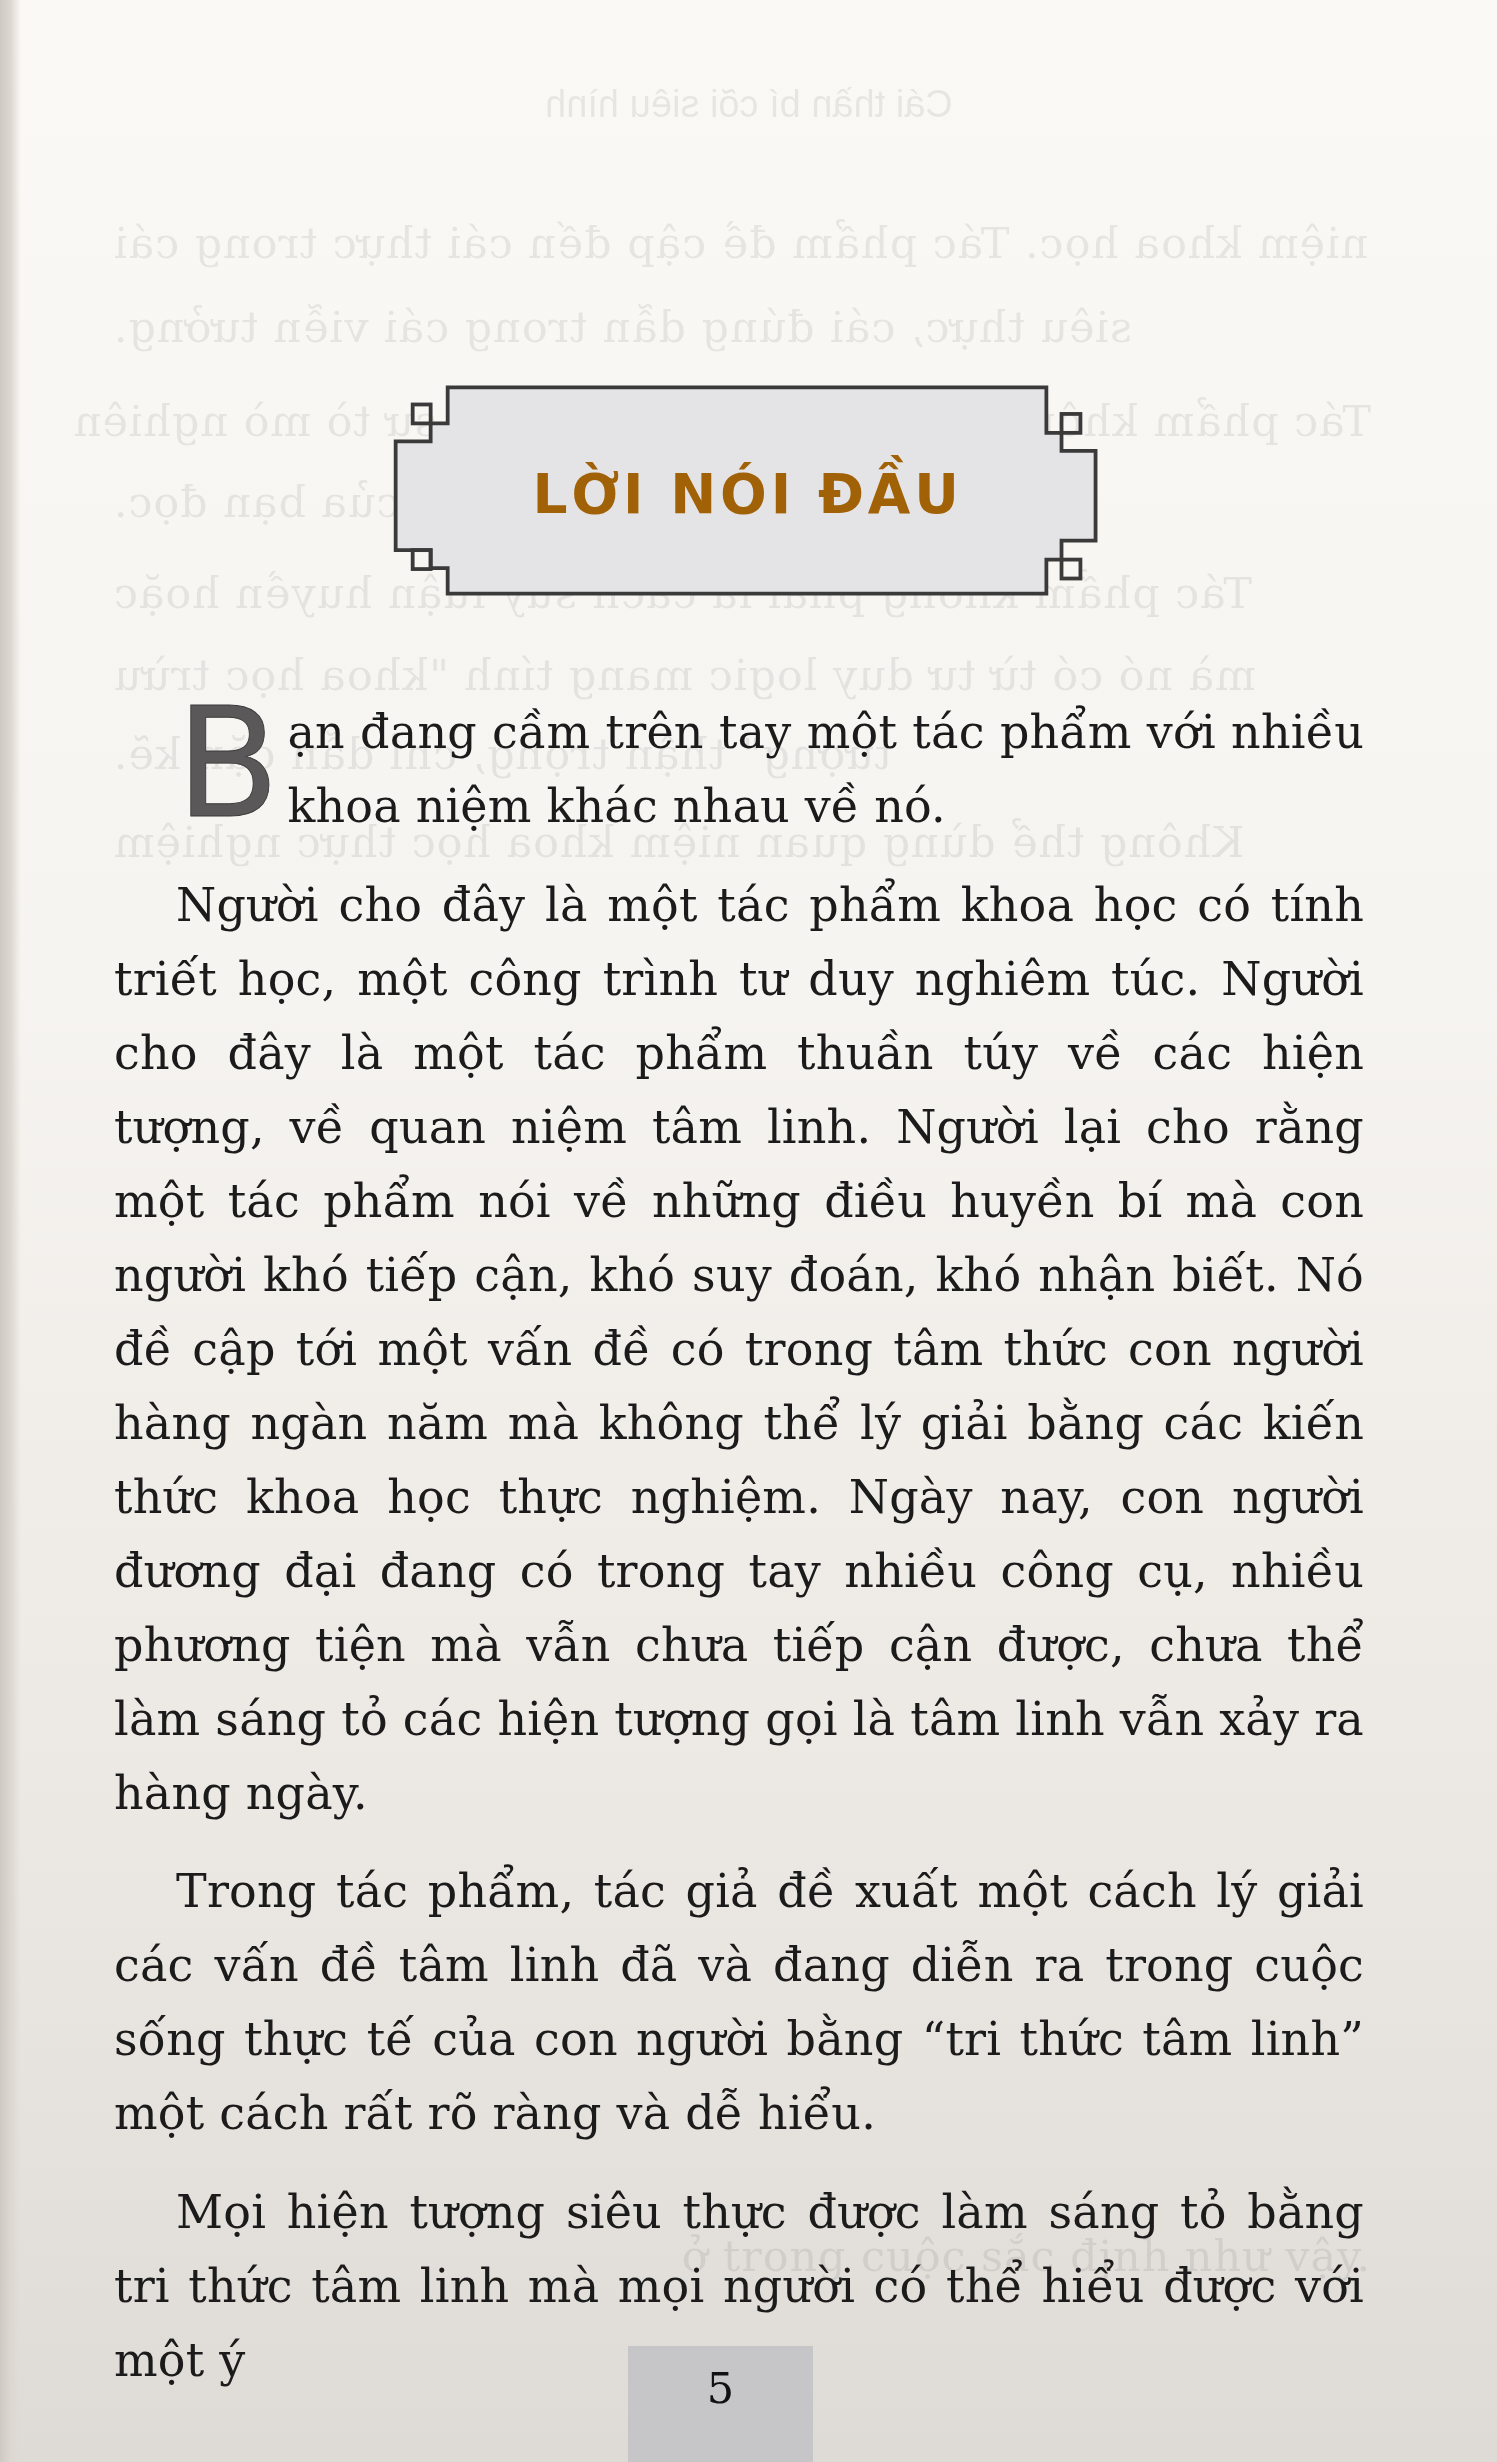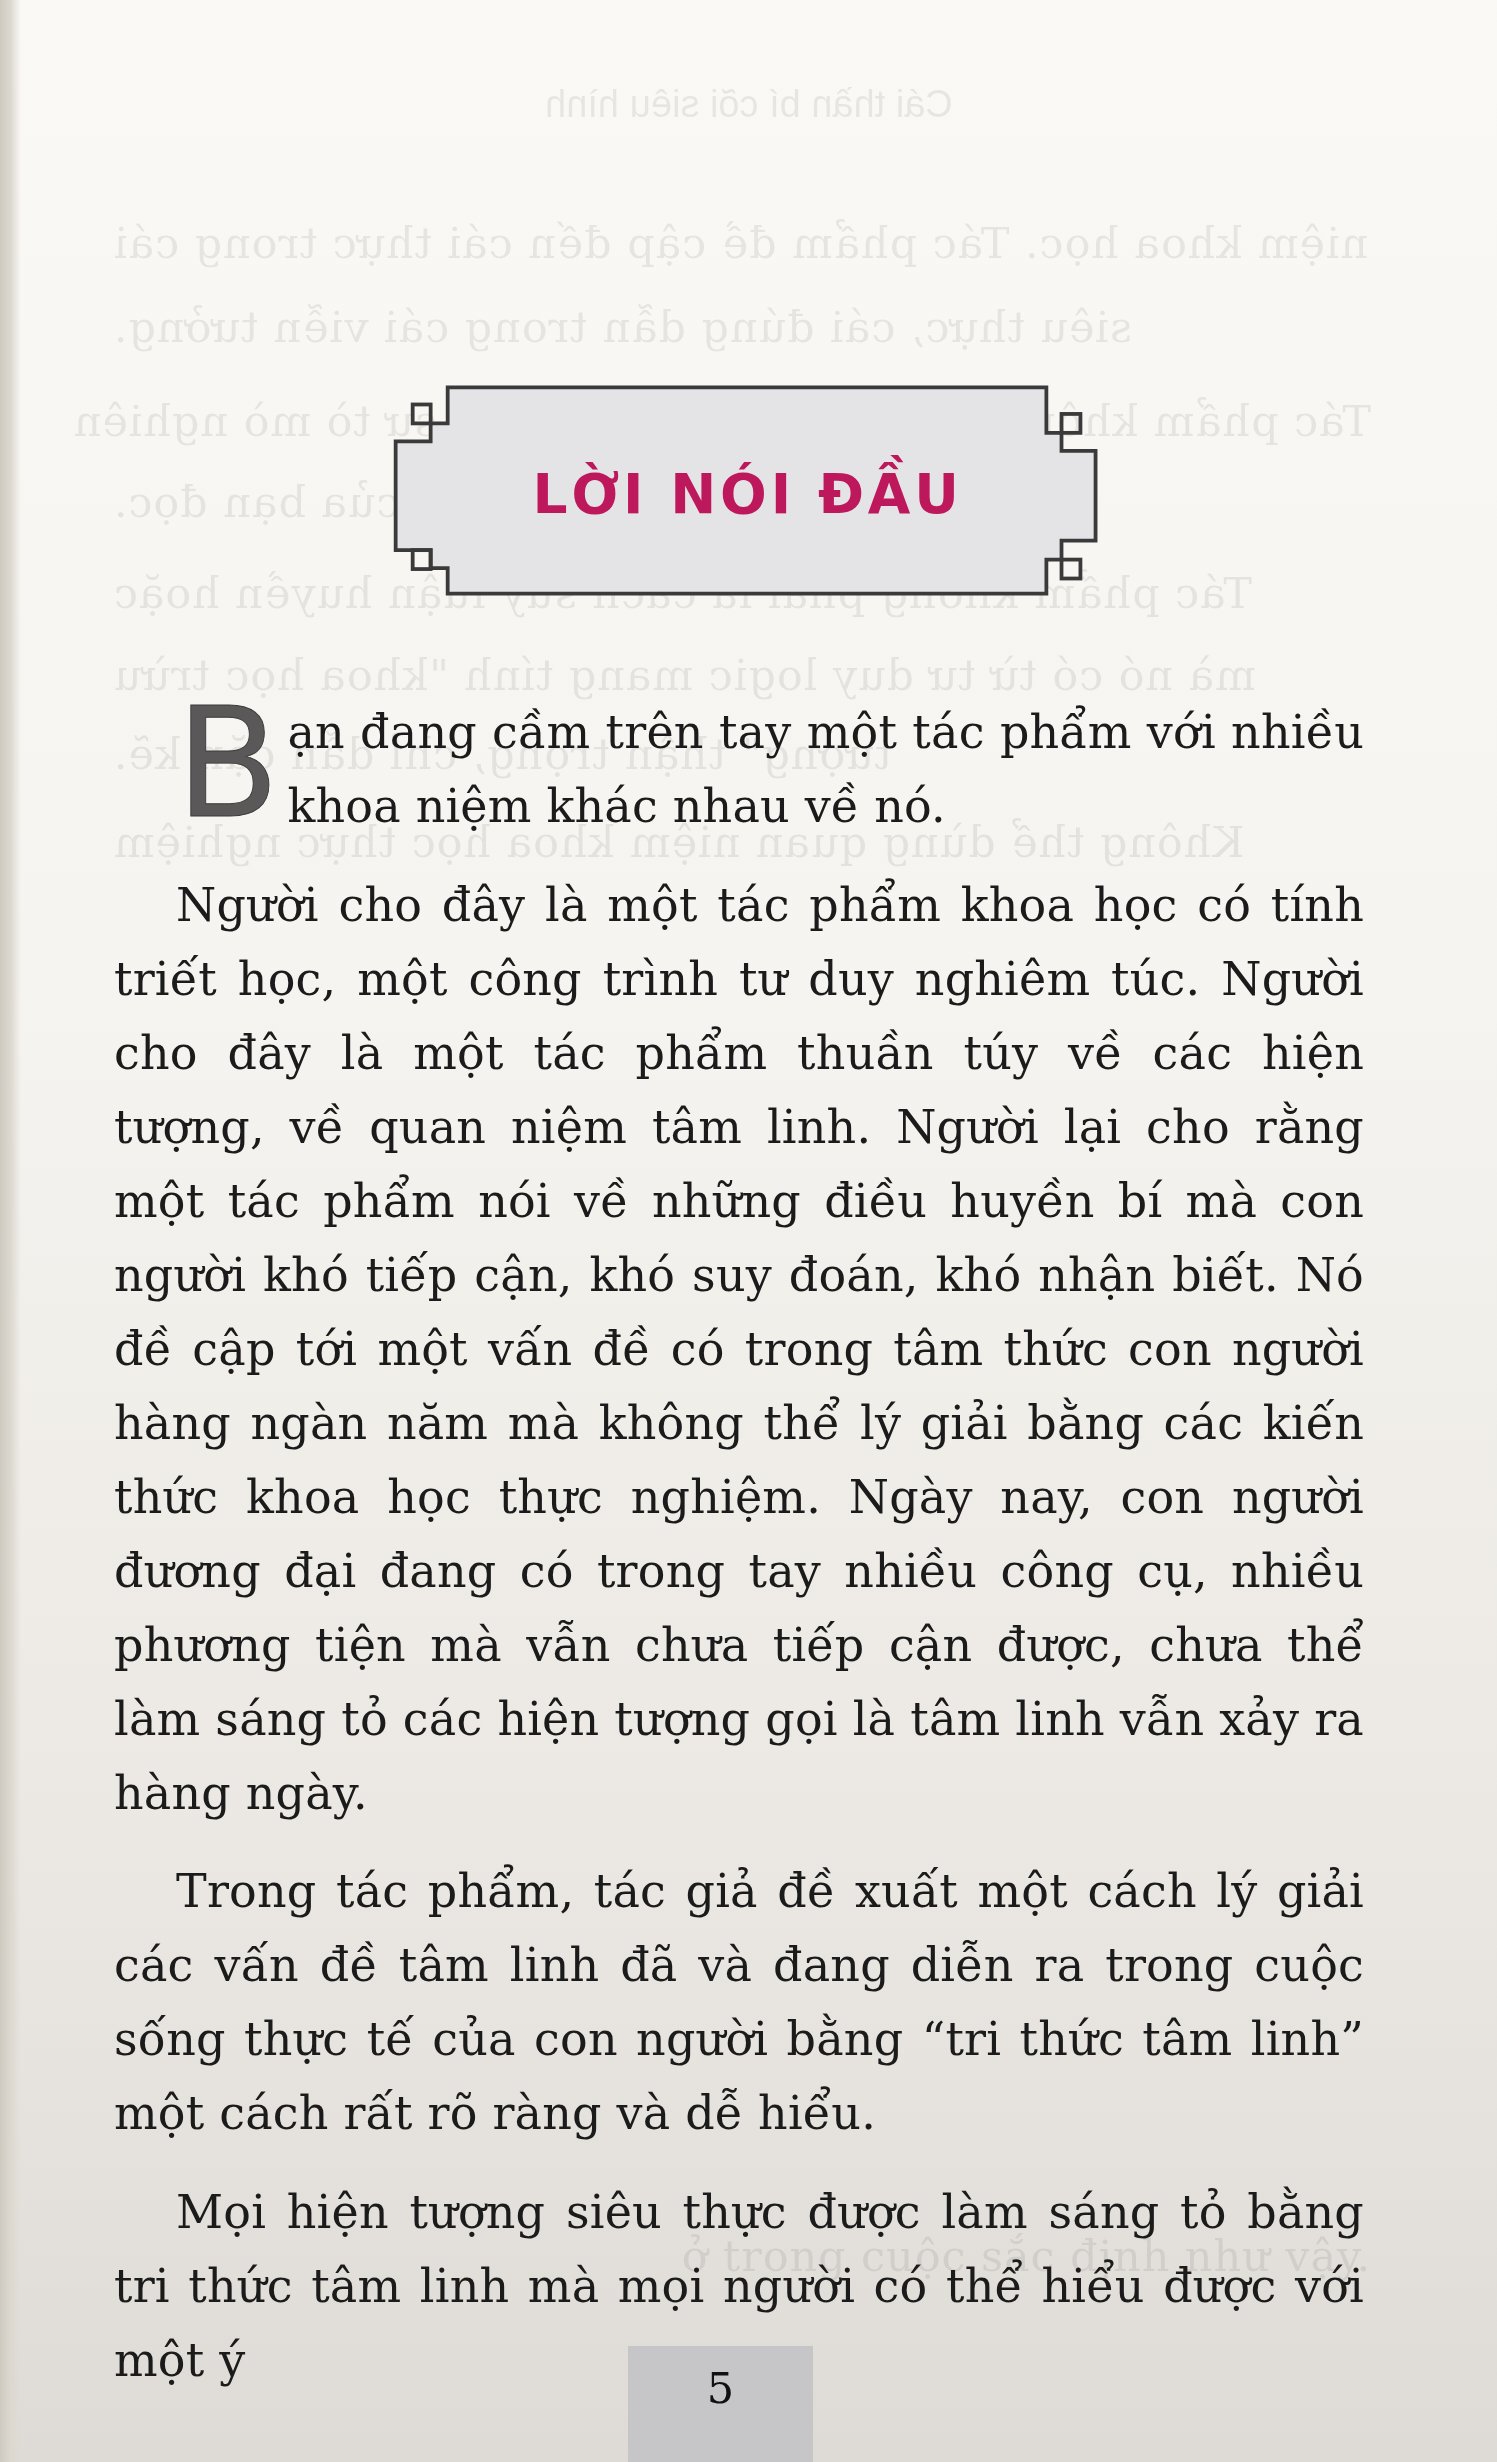--- a/index.html
+++ b/index.html
@@ -27,21 +27,21 @@
     transform: scaleX(-1);
   }
 
   
   .title-frame { position: absolute; left: 388px; top: 378px; width: 719px; height: 227px; }
   .title-frame svg { position: absolute; left: 0; top: 0; }
   .title-text {
     position: absolute; left: 0; top: 0; width: 719px; height: 227px;
     display: flex; align-items: center; justify-content: center;
     font-family: "DejaVu Sans", "Liberation Sans", sans-serif;
-    font-weight: bold; font-size: 55px; letter-spacing: 3.8px; color: #be185d;
+    font-weight: bold; font-size: 55px; letter-spacing: 3.8px; color: #a16207;
     padding-top: 5.7px; box-sizing: border-box;
   }
 
   
   .body-text {
     position: absolute; left: 114px; top: 695px; width: 1250px;
     font-size: 46px; line-height: 74px; text-align: justify;
     letter-spacing: 0.2px;
   }
   .para { margin: 0 0 24.6px 0; text-indent: 62px; }

